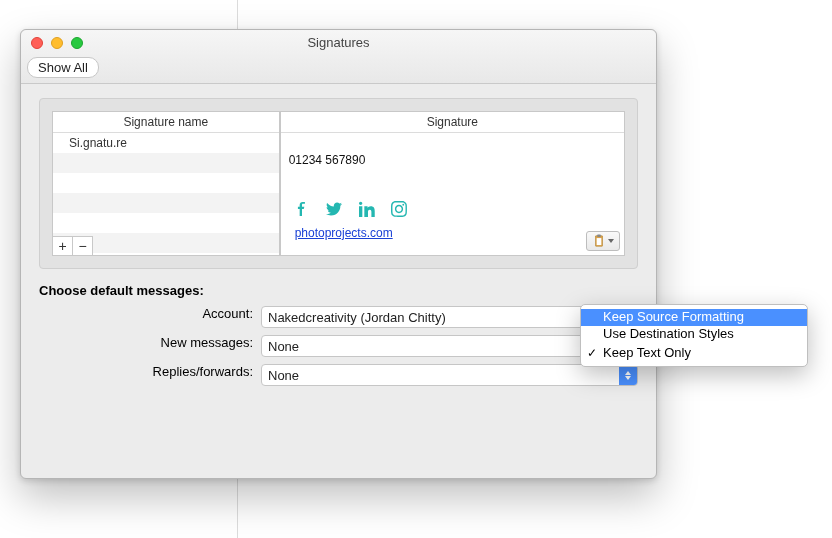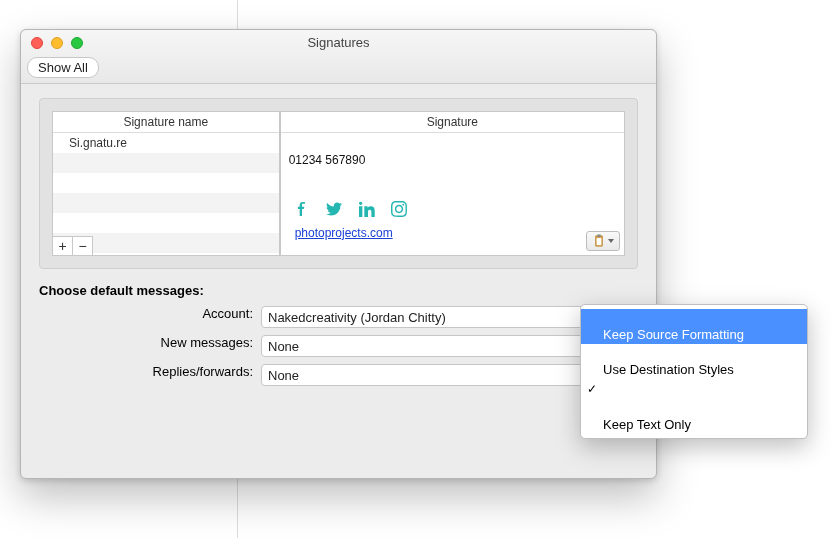--- a/index.html
+++ b/index.html
@@ -232,21 +232,21 @@
   left: 580px;
   width: 228px;
   background: #fff;
   border: 1px solid #bfbfbf;
   border-radius: 5px;
   box-shadow: 0 8px 24px rgba(0,0,0,0.25);
   padding: 4px 0;
   z-index: 100;
 }
 .menu-item {
-  padding: 18px 18px 2px 22px;
+  padding: 0 18px 2px 22px;
   font-size: 13px;
   color: #000;
   position: relative;
   cursor: default;
 }
 .menu-item.highlight {
   background: #4a90ff;
   color: #fff;
 }
 .menu-item .check {

